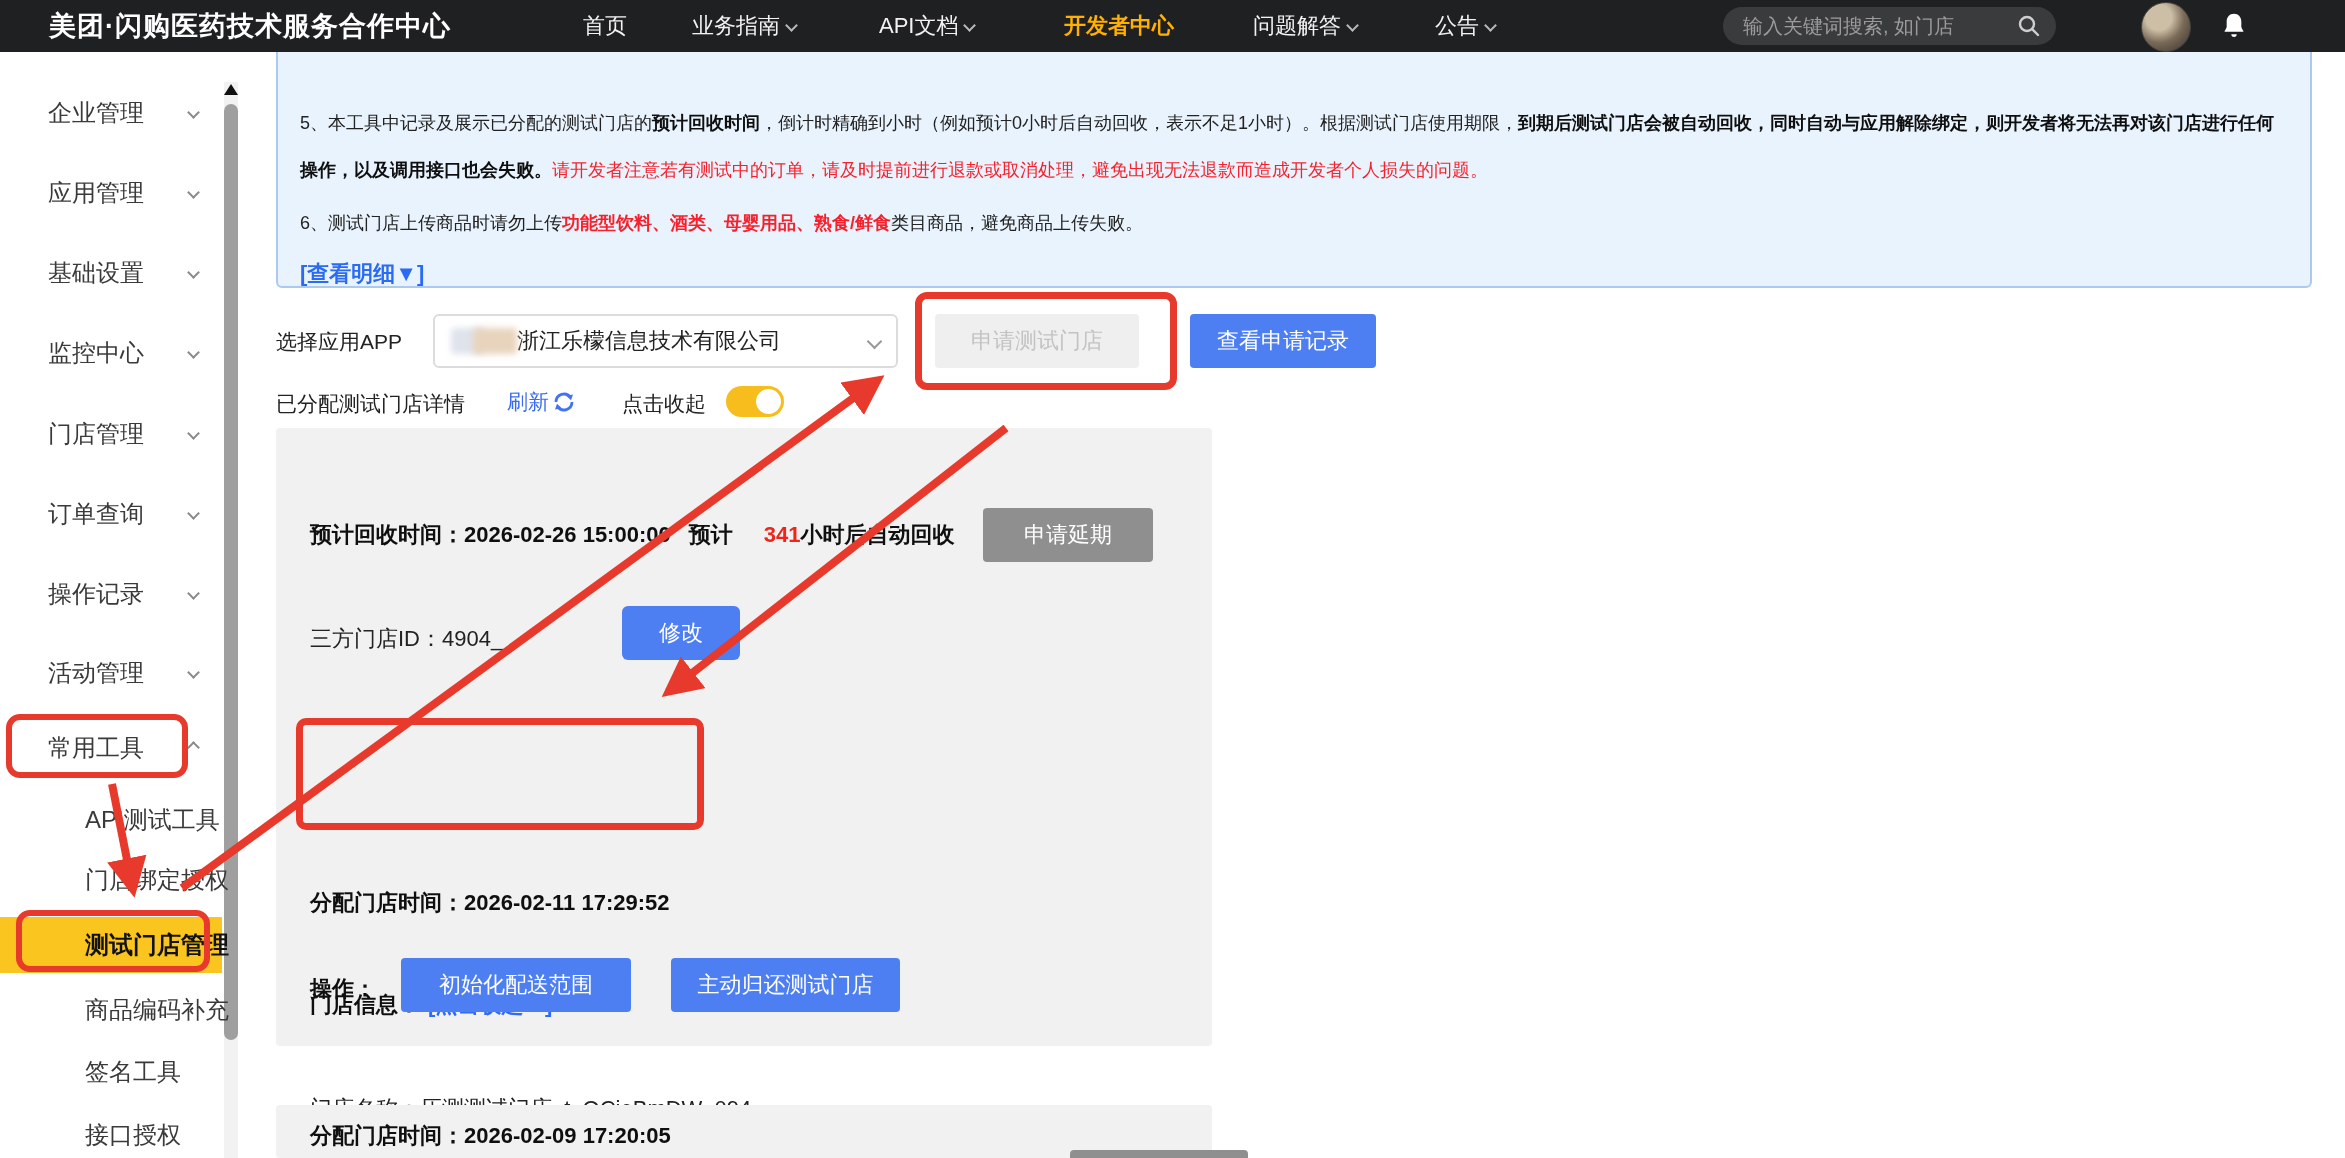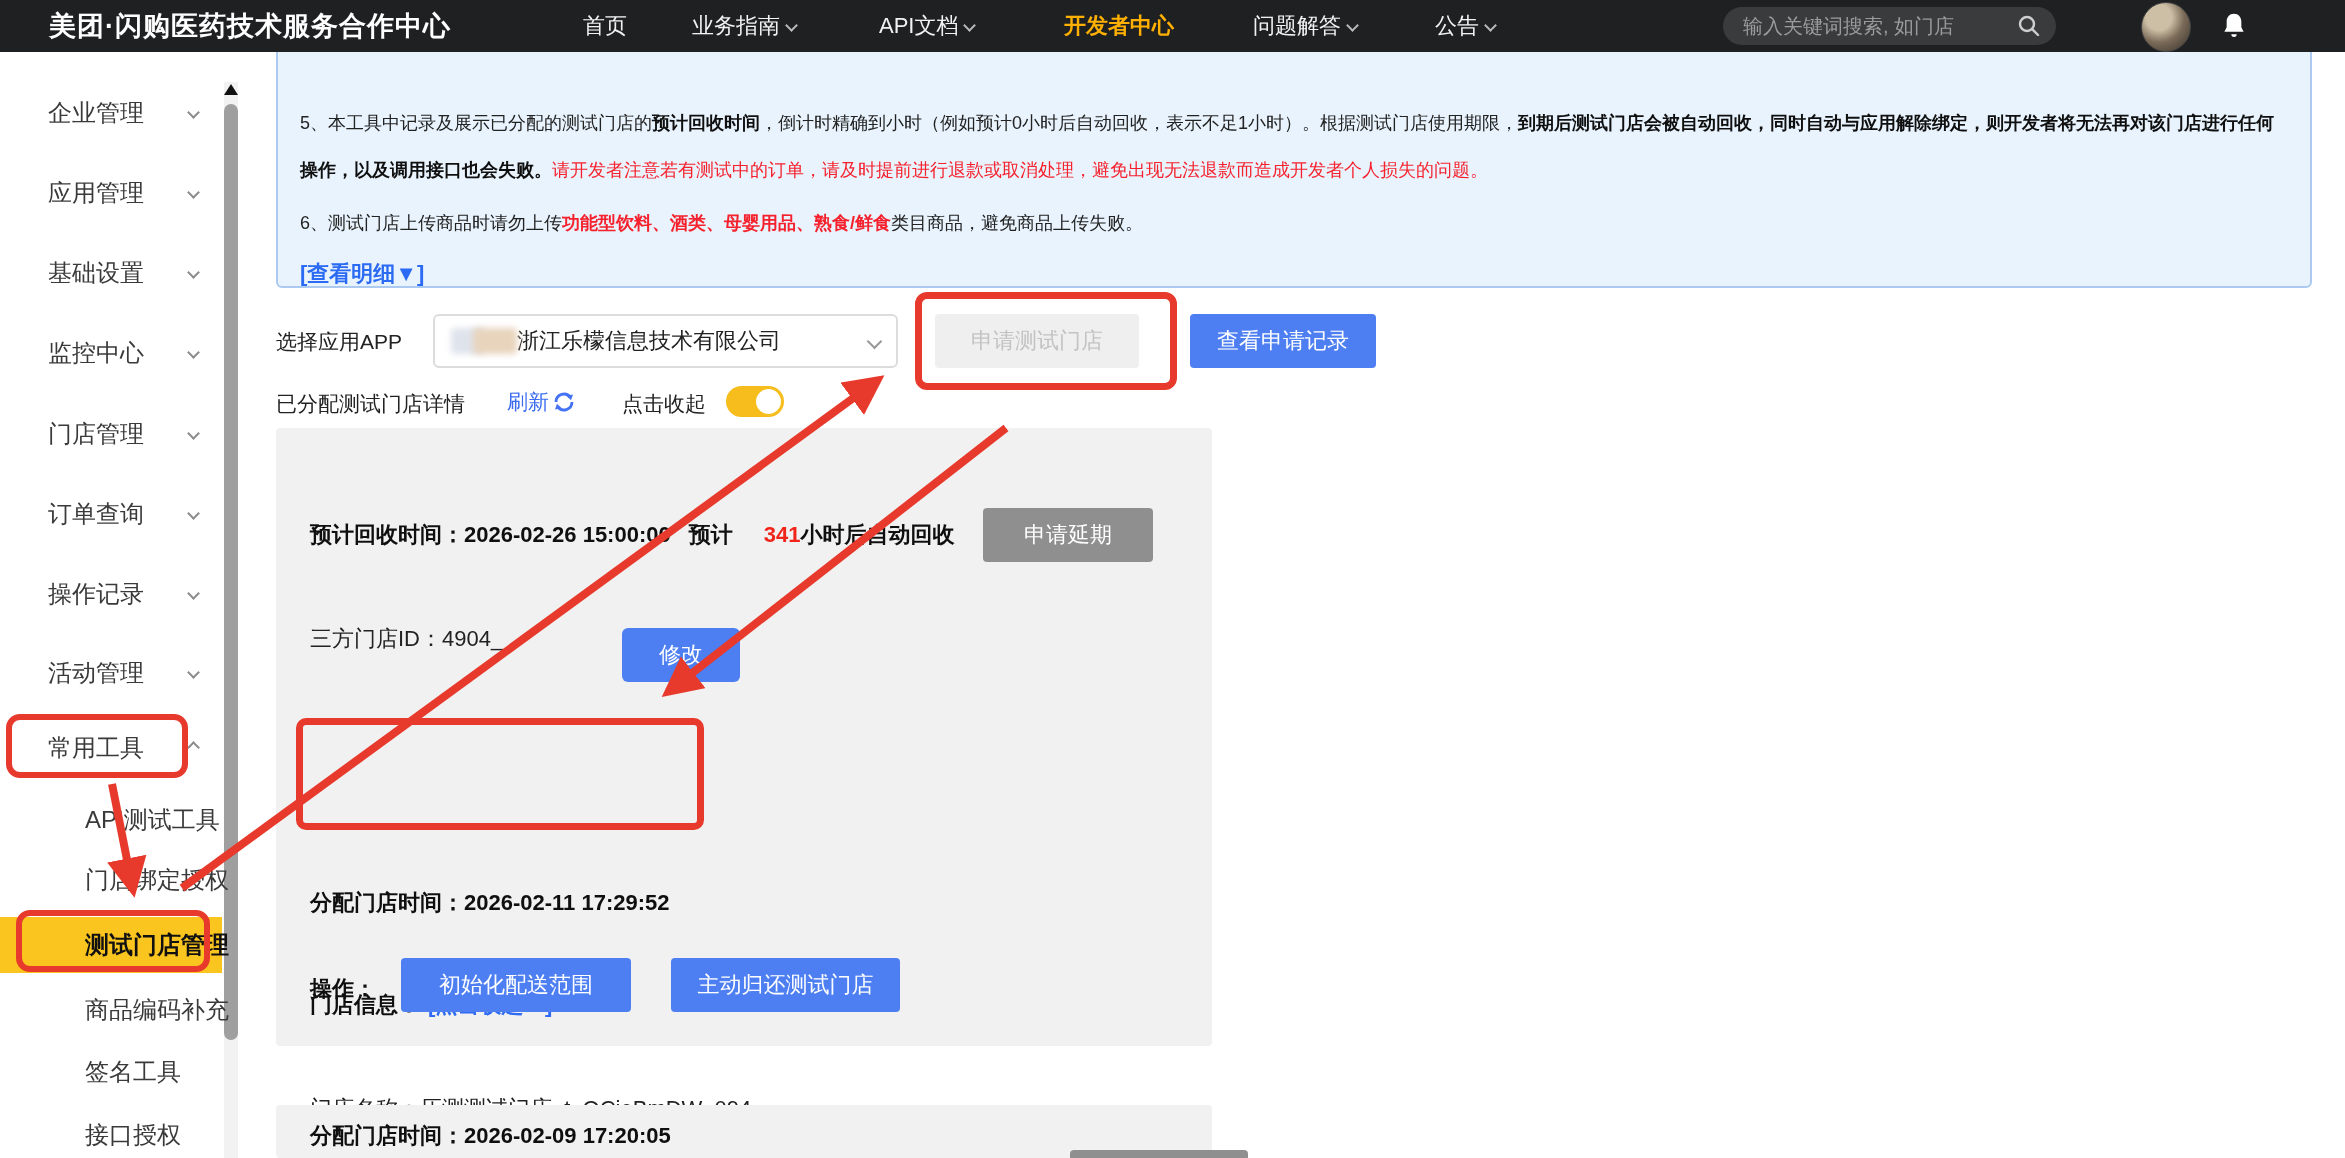--- a/index.html
+++ b/index.html
@@ -89,21 +89,21 @@
   .card { position:absolute; left:276px; width:936px; background:#f1f1f1; border-radius:4px; }
   .card1 { top:428px; height:618px; }
   .card2 { top:1105px; height:53px; }
   .crow { position:absolute; left:34px; font-size:22px; color:#222; white-space:nowrap;
           display:flex; align-items:center; }
   .bold { font-weight:700; color:#0f0f0f; }
   .red { color:#f02419;margin-left:31px; }
   .blue-link { color:#2f6bf3; font-weight:700; cursor:pointer; }
   .btn-extend { position:absolute; left:707px; top:80px; width:170px; height:54px;
                 background:#8f8f8f; color:#fff; }
-  .btn-modify { position:absolute; left:346px; top:200px; width:118px; height:54px; border-radius:6px; }
+  .btn-modify { position:absolute; left:346px; top:178px; width:118px; height:54px; border-radius:6px; }
   .btn-act1 { position:absolute; left:125px; top:530px; width:230px; height:54px; }
   .btn-act2 { position:absolute; left:395px; top:530px; width:229px; height:54px; }
   .card2-sliver { position:absolute; left:1070px; top:1150px; width:178px; height:8px;
                   background:#8f8f8f; border-radius:4px 4px 0 0; z-index:4; }
 
   
   .ann { position:absolute; border:7px solid #e73a2c; border-radius:12px;
          z-index:45; pointer-events:none; }
   .ann-thin { border-width:6px; border-radius:14px; }
   .ann-svg { position:absolute; left:0; top:0; z-index:44; pointer-events:none; }

